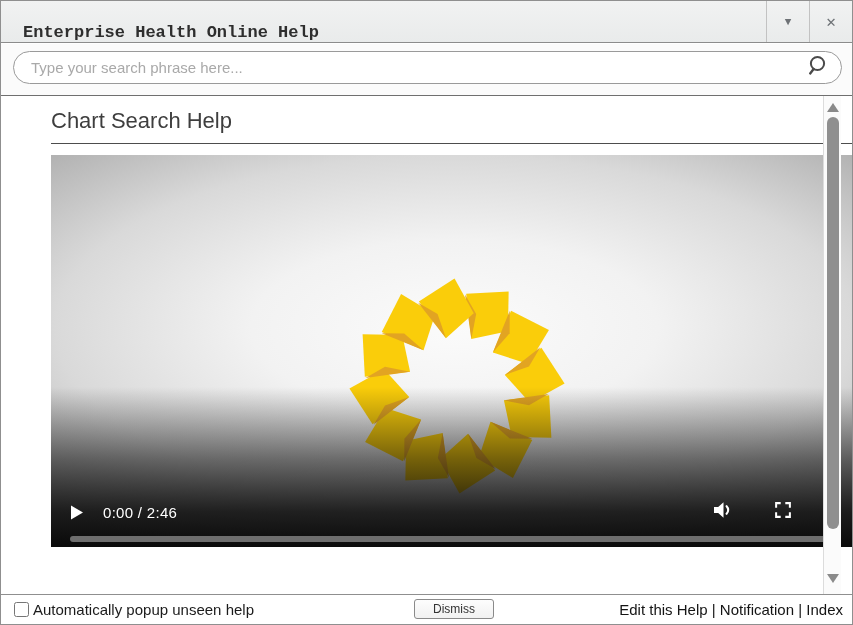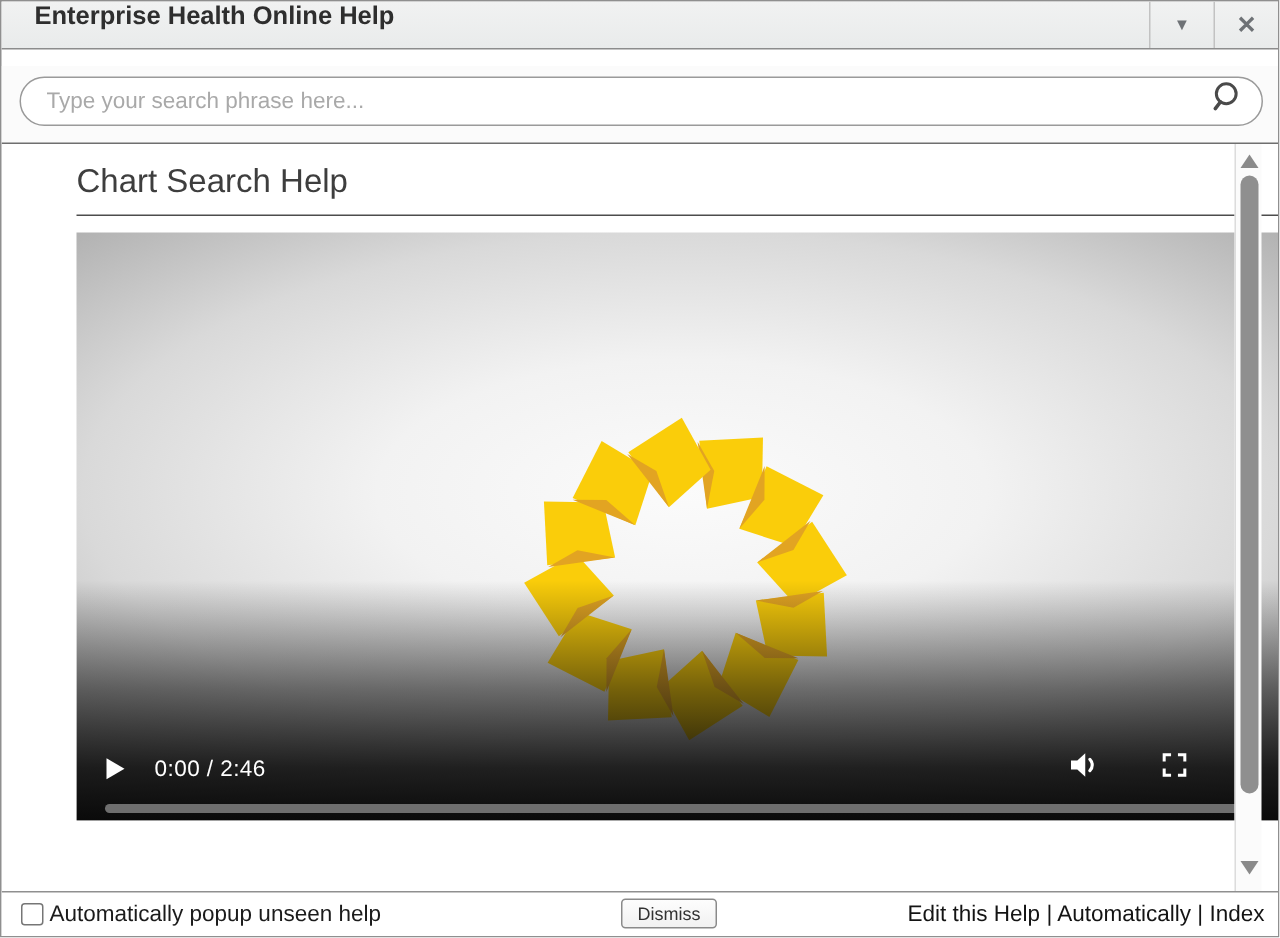--- a/index.html
+++ b/index.html
@@ -6,24 +6,24 @@
   html,body { background:#fff; }
   body { font-family: "Liberation Sans", sans-serif; }
 
   .window {
     position: relative; width: 853px; height: 625px;
     border: 1px solid #8f8f8f; background: #fff; overflow: hidden;
   }
 
   
   .titlebar {
-    position: absolute; top:0; left:0; right:0; height:32px;
+    position: absolute; top:0; left:0; right:0; height:42px;
     background: linear-gradient(#f1f2f2,#e9ebeb);
     border-bottom: 1px solid #8c8c8c;
-    display: flex; align-items: flex-start;
+    display: flex; align-items: flex-end; font-family: Liberation Mono, monospace;
   }
   .titlebar-title {
     padding-left: 22px; font-size: 17px; font-weight: bold; color:#2e2e2e;
     flex: 1 1 auto;
   }
   .tb-btn {
     width: 43px; height: 100%; border-left: 1px solid #c2c2c2;
     display:flex; align-items:center; justify-content:center;
     color:#6e7276; cursor: pointer; user-select:none;
   }
@@ -108,21 +108,21 @@
   }
   .footer input[type="checkbox"] {
     width:15px; height:15px; margin:0 4px 0 13px; accent-color:#fff;
     border:1px solid #555; cursor:pointer;
   }
   .footer-check-label { cursor:default; }
   .dismiss-btn {
     position:absolute; left:413px; top:4px;
     font-family:"Liberation Sans", sans-serif; font-size:12px; color:#333;
     background:linear-gradient(#fdfdfd,#f1f1f1); border:1px solid #8a8a8a;
-    border-radius:3px; padding:2px 10px; cursor:pointer;
+    border-radius:3px; padding:2px 18px; cursor:pointer;
   }
   .footer-links { margin-left:auto; padding-right:9px; white-space:nowrap; }
   .footer-links a { color:#141414; cursor:pointer; }
   .link-sep { color:#141414; }
 </style>
 </head>
 <body>
 
 <div class="window">
 
@@ -251,19 +251,19 @@
 
   <div class="footer">
     <input type="checkbox" style="">
     <span class="footer-check-label">Automatically popup unseen help</span>
 
     <button class="dismiss-btn">Dismiss</button>
 
     <span class="footer-links">
       <a>Edit this Help</a>
       <span class="link-sep"> <span>|</span> </span>
-      <a>Automatically</a>
+      <a>Notification</a>
       <span class="link-sep"> <span>|</span> </span>
       <a>Index</a>
     </span>
   </div>
 
 </div>
 
 </body></html>

